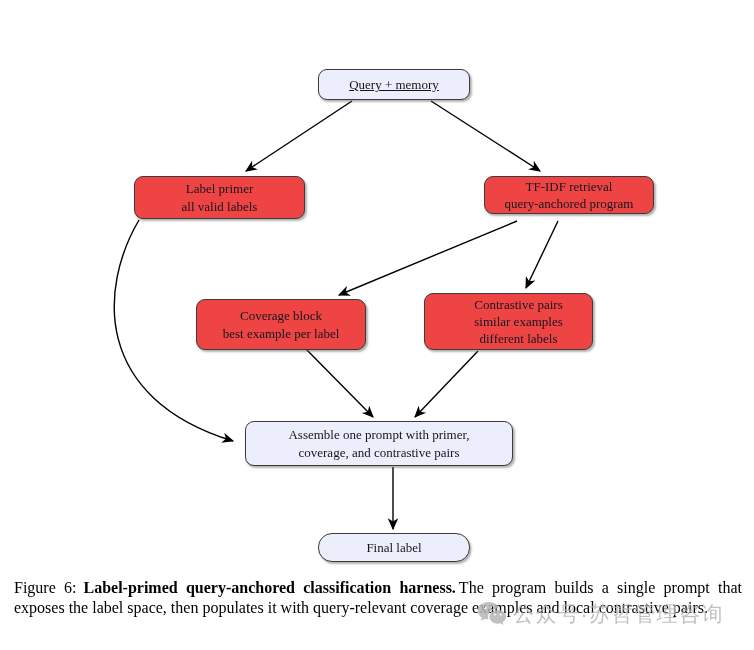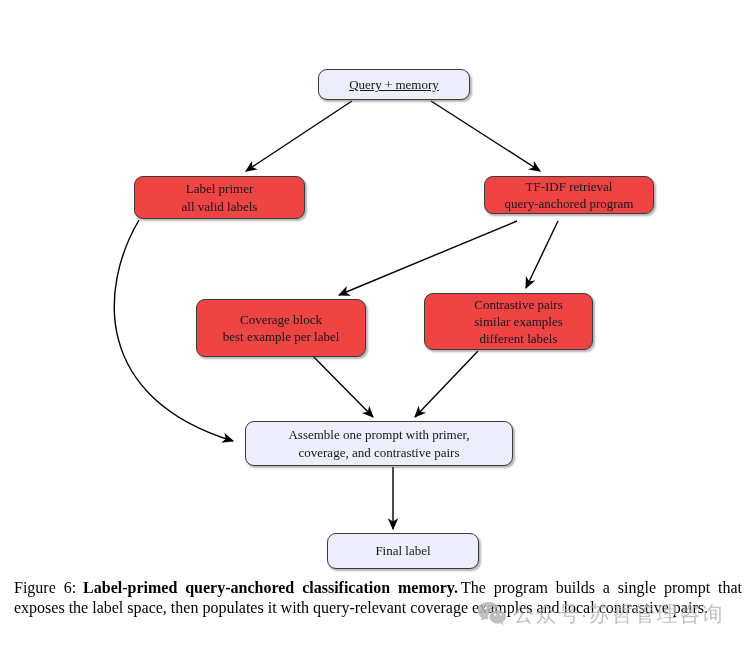--- a/index.html
+++ b/index.html
@@ -42,24 +42,24 @@
     box-shadow: 1.5px 2px 2px rgba(90,90,90,0.45);
     font-family: "Liberation Serif", serif;
   }
   .node span { display: block; white-space: nowrap; }
   .fill-lavender { background: #edeefb; }
   .fill-mint { background: #ef4444; }
 
   .node-query       { left: 318px; top: 69px;  width: 152px; height: 31px; text-decoration: underline; }
   .node-primer      { left: 134px; top: 176px; width: 171px; height: 43px; }
   .node-tfidf       { left: 484px; top: 176px; width: 170px; height: 38px; }
-  .node-coverage    { left: 196px; top: 299px; width: 170px; height: 58px; }
+  .node-coverage    { left: 196px; top: 299px; width: 170px; height: 51px; }
   .node-contrastive { left: 424px; top: 293px; width: 169px; height: 57px; padding-left: 20px; }
   .node-assemble    { left: 245px; top: 421px; width: 268px; height: 45px; }
-  .node-final       { left: 327px; top: 533px; width: 152px; height: 36px; }
+  .node-final       { left: 318px; top: 533px; width: 152px; height: 29px; border-radius: 14px; }
 
   
   .caption {
     position: absolute;
     left: 14px;
     top: 578px;
     width: 728px;
     z-index: 2;
     font-size: 16px;
     line-height: 20px;
@@ -142,21 +142,21 @@
   <div class="node node-assemble fill-lavender">
     <span>Assemble one prompt with primer,</span>
     <span>coverage, and contrastive pairs</span>
   </div>
 
   <div class="node node-final fill-lavender">
     <span>Final label</span>
   </div>
 
   <div class="caption">
-    <span class="cap-prefix">Figure 6:</span><span class="cap-bold">Label-primed query-anchored classification memory.</span><span>The program builds a single prompt that exposes the label space, then populates it with query-relevant coverage examples and local contrastive pairs.</span>
+    <span class="cap-prefix">Figure 6:</span><span class="cap-bold">Label-primed query-anchored classification harness.</span><span>The program builds a single prompt that exposes the label space, then populates it with query-relevant coverage examples and local contrastive pairs.</span>
   </div>
 
   <div class="watermark">
     <span>
       <svg width="30" height="26" viewBox="0 0 34 30">
         <g fill="#b6b6b6">
           <path d="M13.2 1.2 C6.2 1.2 0.7 5.7 0.7 11.3 c0 3.2 1.8 6 4.6 7.9 l-1.2 3.6 4.2-2.1 c1.2 0.3 2.5 0.5 3.9 0.5 0.3 0 0.7 0 1-0.1 -0.4-1-0.6-2-0.6-3.1 0-5.2 5-9.4 11.2-9.4 0.4 0 0.8 0 1.2 0.1 C23.9 4.4 19 1.2 13.2 1.2 z M9.1 9.3 a1.5 1.5 0 1 1 0-3 a1.5 1.5 0 0 1 0 3 z M17.4 9.3 a1.5 1.5 0 1 1 0-3 a1.5 1.5 0 0 1 0 3 z"></path>
           <path d="M23.7 10.3 c-5.3 0-9.6 3.6-9.6 8 0 4.4 4.3 8 9.6 8 1.1 0 2.2-0.2 3.2-0.5 l3.5 1.8-1-3 c2.3-1.5 3.9-3.8 3.9-6.3 0-4.4-4.3-8-9.6-8 z M20.6 16.9 a1.3 1.3 0 1 1 0-2.6 a1.3 1.3 0 0 1 0 2.6 z M27.0 16.9 a1.3 1.3 0 1 1 0-2.6 a1.3 1.3 0 0 1 0 2.6 z"></path>
         </g>
       </svg>

